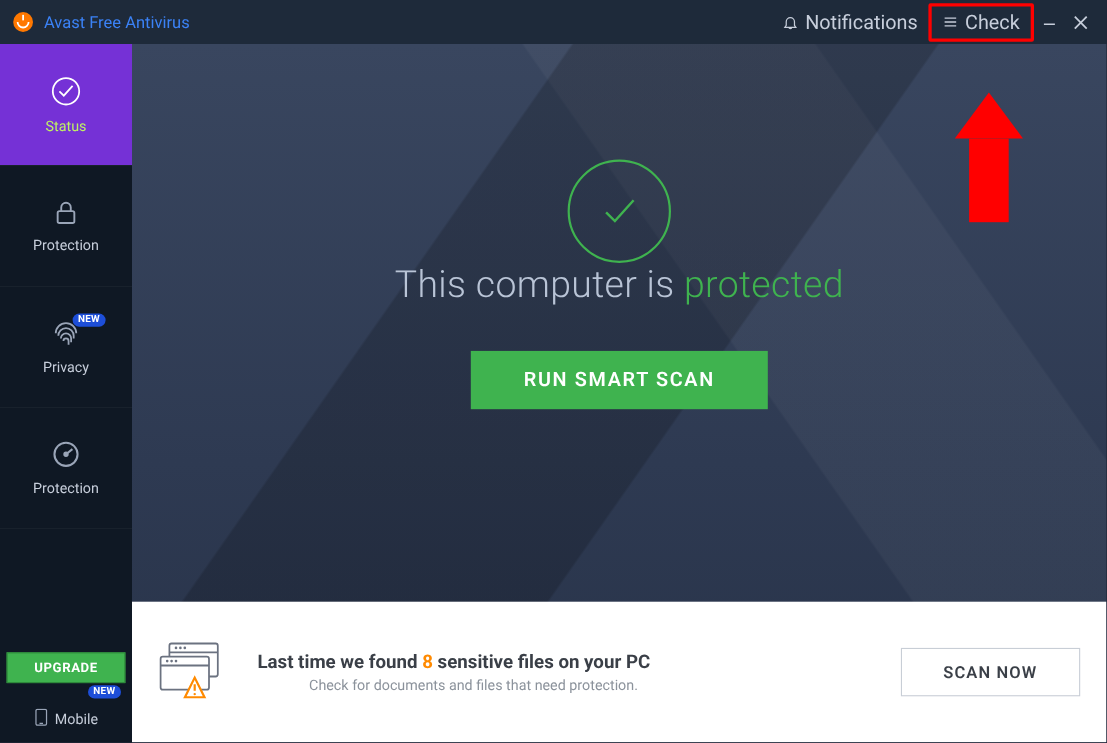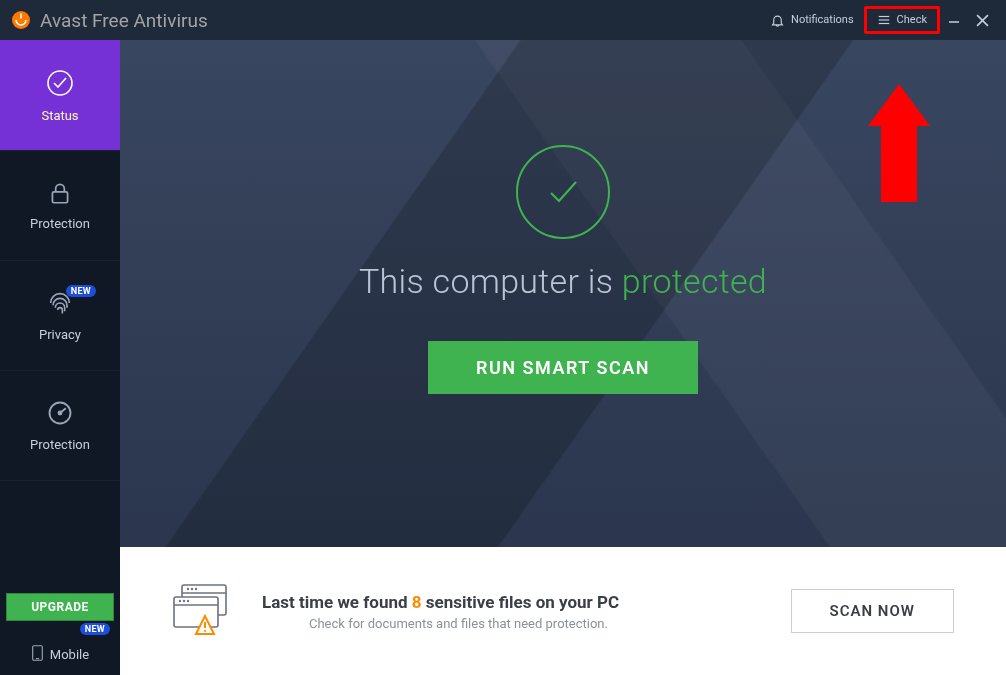--- a/index.html
+++ b/index.html
@@ -2,60 +2,60 @@
 <html><head>
 <meta charset="utf-8">
 <style>
   * { margin: 0; padding: 0; box-sizing: border-box; font-family: -apple-system, BlinkMacSystemFont, "Segoe UI", Roboto, Arial, sans-serif; }
   html, body { width: 1006px; height: 675px; overflow: hidden; background: #1a202c; }
   .window { width: 1006px; height: 675px; background: #2a3347; position: relative; }
 
   
   .titlebar { height: 40px; background: #1e2a3a; display: flex; align-items: center; padding: 0 10px; color: #c7cedb; }
   .titlebar .logo { width: 22px; height: 22px; margin-right: 8px; display:flex; align-items:center; justify-content:center; }
-  .titlebar .title { font-size: 19px; color: #a3a3a3; flex: 0 0 auto; }
+  .titlebar .title { font-size: 15px; color: #3b82f6; flex: 0 0 auto; }
   .titlebar .spacer { flex: 1; }
-  .titlebar .tb-btn { display: flex; gap: 6px; padding: 4px 10px; font-size: 11px; color: #c7cedb; cursor: pointer; border-radius: 2px; }
+  .titlebar .tb-btn { display: flex; align-items: center; gap: 6px; padding: 4px 10px; font-size: 18px; color: #c7cedb; cursor: pointer; border-radius: 2px; }
   .titlebar .tb-btn svg { display:block; }
   .menu-highlight { border: 3px solid #ff0000; padding: 2px 8px; }
   .wc { width: 28px; display:flex; justify-content:center; align-items:center; height: 40px; cursor:pointer; color:#c7cedb;}
   .wc svg { display:block; }
 
   
   .body { display: flex; height: calc(675px - 40px); }
 
   
   .sidebar { width: 120px; background: #0f1824; display: flex; flex-direction: column; color: #c7cedb; }
   .side-item { position: relative; height: 110px; display: flex; flex-direction: column; align-items: center; justify-content: center; gap: 10px; cursor: pointer; border-top: 1px solid rgba(255,255,255,0.04); }
   .side-item.first { border-top: none; }
-  .side-item.active { background: #7531d6; color: #fef9c3; }
+  .side-item.active { background: #7531d6; color: #bef264; }
   .side-item .lbl { font-size: 13px; }
   .side-item svg { display:block; }
   .new-badge { position: absolute; top: 24px; right: 24px; background: #1d4ed8; color: #fff; font-size: 9px; font-weight: 700; padding: 1px 5px; border-radius: 8px; letter-spacing: 0.3px; }
   .side-spacer { flex: 1; border-top: 1px solid rgba(255,255,255,0.04); }
   .upgrade-btn { margin: 0 6px 12px 6px; height: 28px; background: #3fb34f; color: #fff; font-size: 12px; font-weight: 700; letter-spacing: 0.5px; border: 1px solid #2e8a3b; display:flex; align-items:center; justify-content:center; cursor:pointer; }
   .mobile-row { position: relative; height: 42px; display:flex; align-items:center; justify-content:center; gap:6px; cursor:pointer; font-size: 13px; color:#c7cedb;}
   .mobile-row .new-badge { top: -10px; right: 10px; }
 
   
   .main { flex: 1; position: relative; background: linear-gradient(180deg, #39465f 0%, #2e3a52 60%, #283349 100%); overflow:hidden; }
   .main::before { content:""; position:absolute; inset:0;
     background:
       linear-gradient(125deg, rgba(0,0,0,0) 0%, rgba(0,0,0,0) 30%, rgba(0,0,0,0.18) 30.2%, rgba(0,0,0,0.18) 55%, rgba(0,0,0,0) 55.2%),
       linear-gradient(55deg,  rgba(255,255,255,0) 0%, rgba(255,255,255,0) 60%, rgba(255,255,255,0.04) 60.2%, rgba(255,255,255,0.04) 80%, rgba(255,255,255,0) 80.2%);
     pointer-events:none;
   }
   .main-inner { position: relative; height: 100%; display:flex; flex-direction:column; align-items:center; }
   .check-ring { margin-top: 105px; width: 94px; height: 94px; border: 2px solid #3fb34f; border-radius: 50%; display:flex; align-items:center; justify-content:center; }
-  .status-line { margin-top: 22px; font-size: 34px; font-weight: 300; color: #b9c4d6; letter-spacing: 0.3px; }
+  .status-line { font-size: 34px; font-weight: 300; color: #b9c4d6; letter-spacing: 0.3px; }
   .status-line .protected { color: #3fb34f; }
   .smart-scan { margin-top: 40px; background: #3fb34f; color: #fff; border: none; padding: 16px 48px; font-size: 18px; font-weight: 600; letter-spacing: 1.5px; cursor:pointer; white-space: nowrap;}
 
   
-  .promo { position: absolute; left: 0; right: 0; bottom: 0; height: 128px; background: #fff; display: flex; align-items: center; padding: 0 52px; gap: 28px; }
+  .promo { position: absolute; left: 0; right: 0; bottom: 0; height: 128px; background: #fff; display: flex; align-items: center; padding: 0 24px; gap: 28px; }
   .promo svg { flex: 0 0 auto; }
   .promo-text { flex: 1; }
   .promo-title { font-size: 17px; font-weight: 700; color: #3a3f47; }
   .promo-title .count { color: #ff8a00; }
   .promo-sub { font-size: 13px; color: #8b929b; margin-top: 4px; margin-left: 47px; }
   .scan-now { border: 1px solid #c8ced6; background: #fff; color: #3a3f47; font-size: 15px; font-weight: 600; letter-spacing: 1px; padding: 12px 38px; cursor:pointer; }
 
   
   .arrow { position: absolute; top: 44px; right: 76px; width: 62px; height: 118px; pointer-events: none; }
   .arrow .head { width: 0; height: 0; border-left: 31px solid transparent; border-right: 31px solid transparent; border-bottom: 42px solid #ff0000; }

